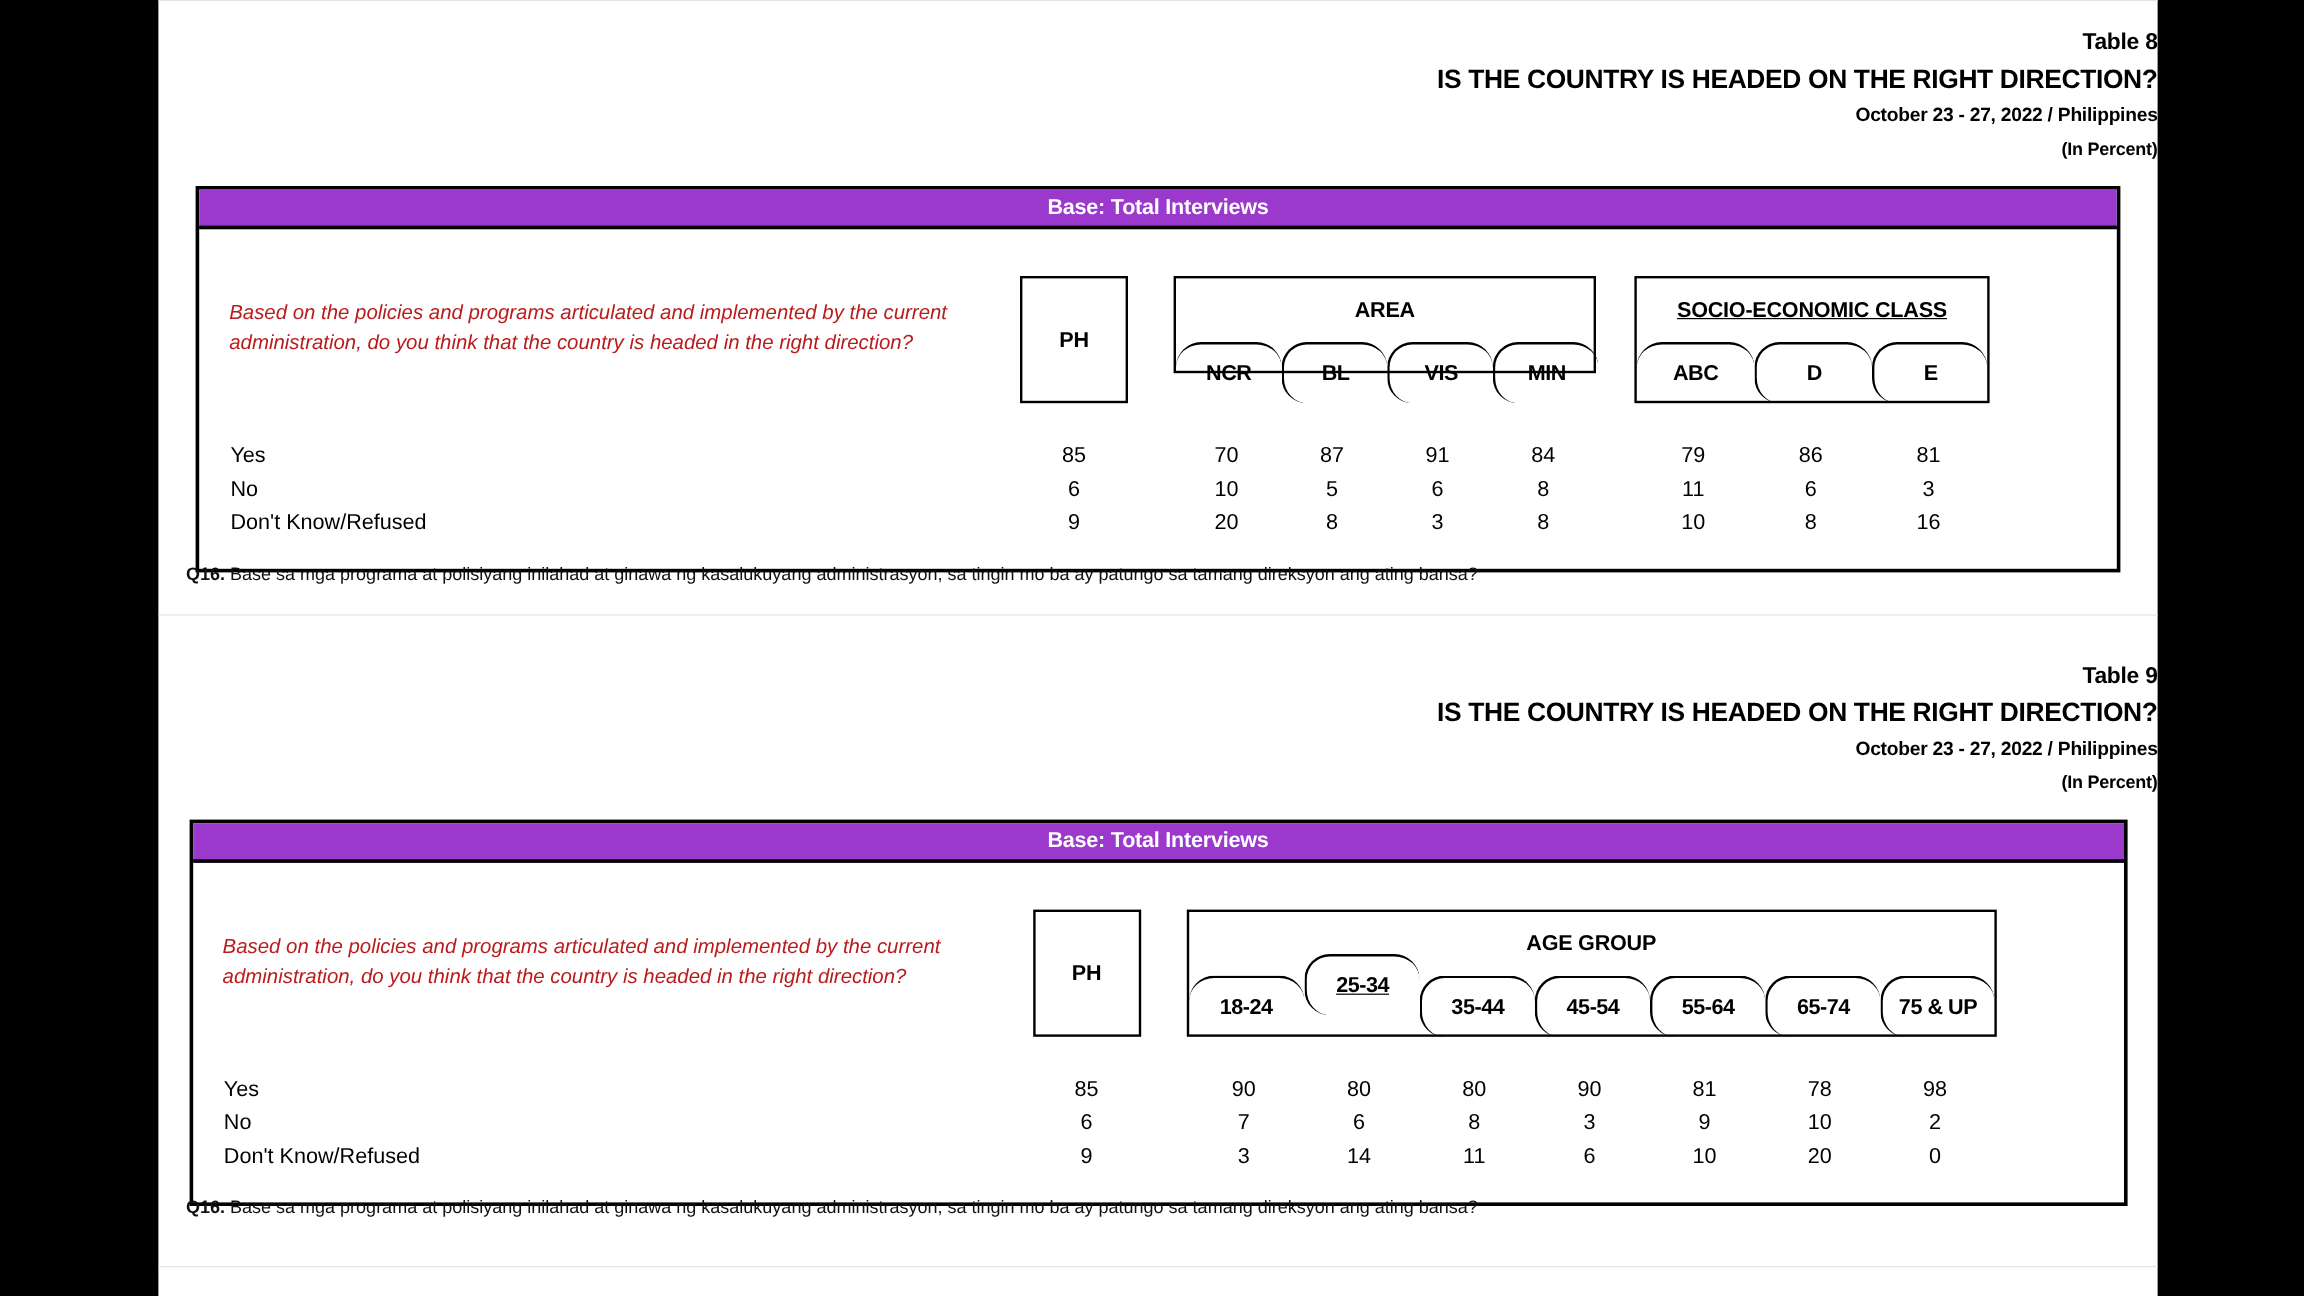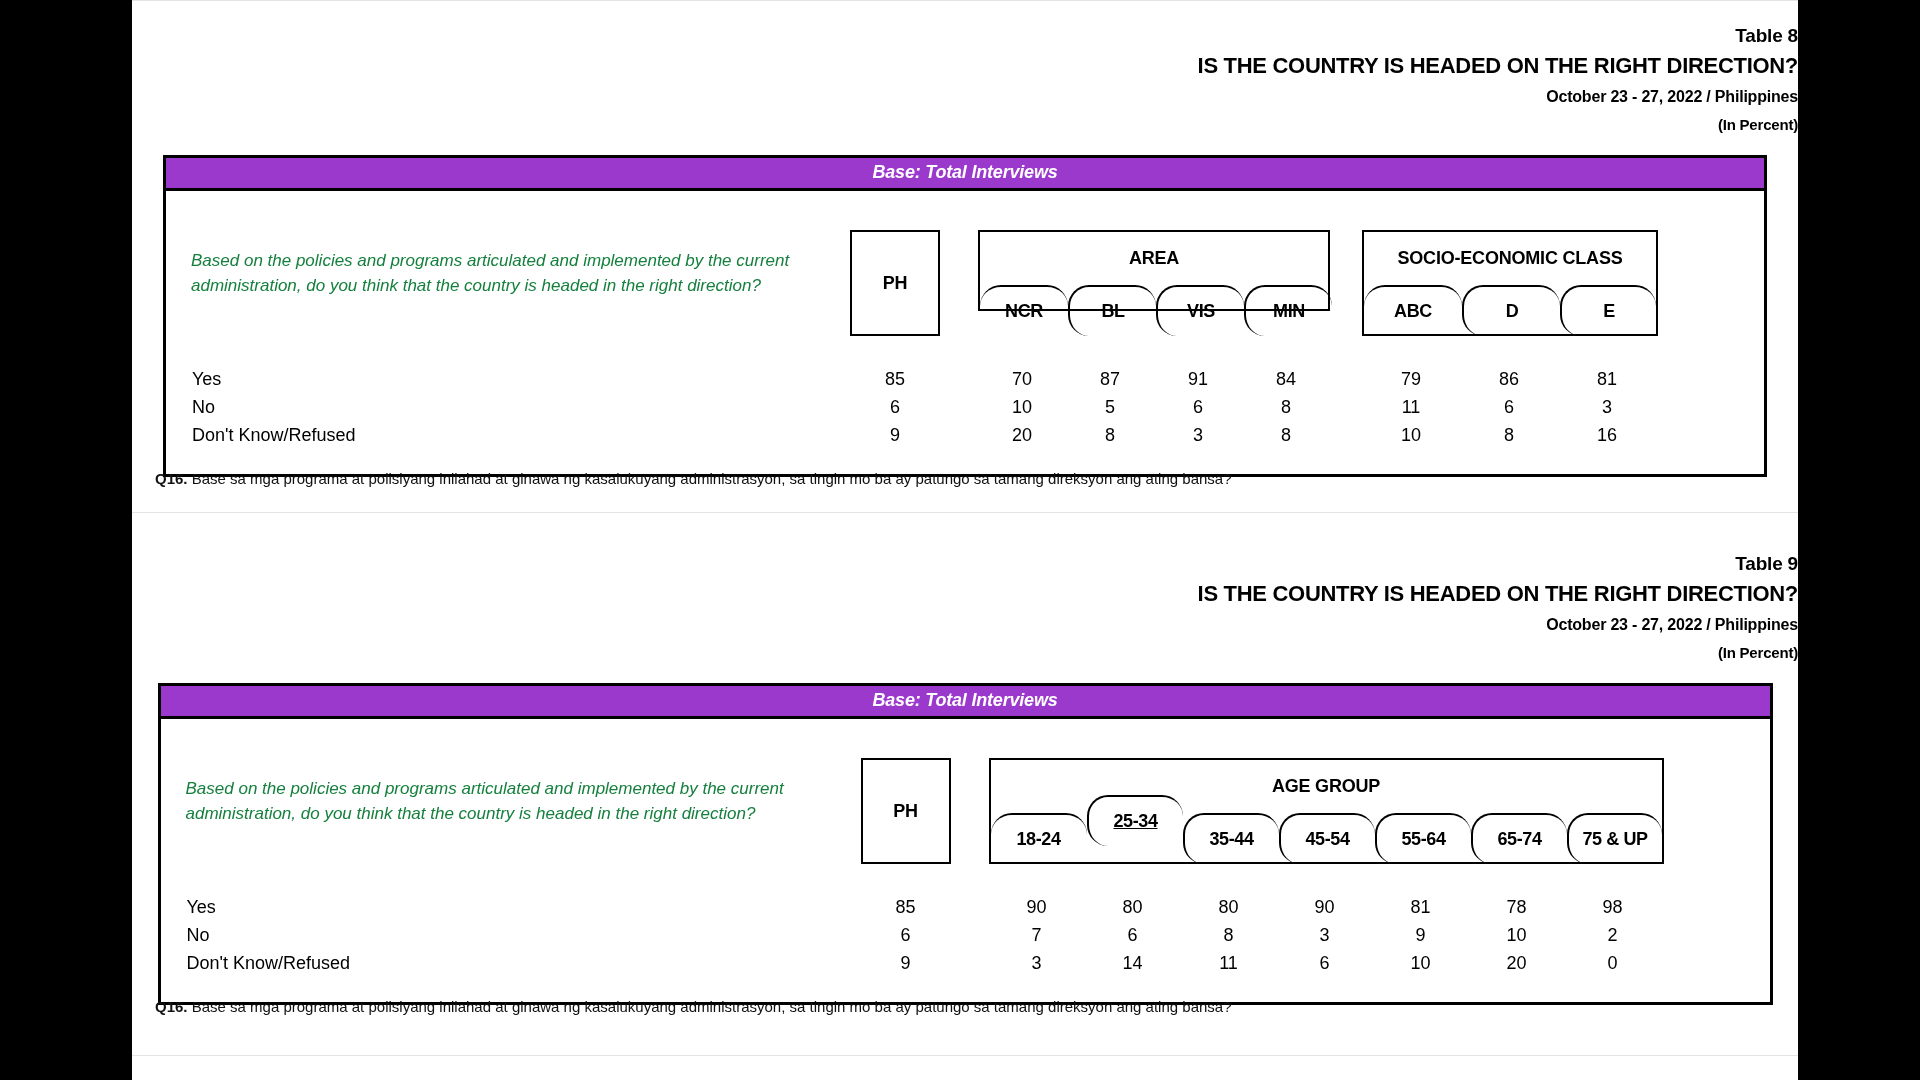--- a/index.html
+++ b/index.html
@@ -85,34 +85,33 @@
 
   .base-bar {
     background: #9b39cc;
     color: #ffffff;
     text-align: center;
     font-size: 18px;
     font-weight: bold;
     letter-spacing: -0.2px;
     padding: 4px 0 5px 0;
     border-bottom: 3px solid #000;
-    font-style: italic;
   }
 
   .frame-body {
     position: relative;
     width: 100%;
   }
 
   .qtext {
     position: absolute;
     font-style: italic;
     font-size: 17px;
     line-height: 1.45;
-    color: #15803d;
+    color: #b91c1c;
   }
 
   
   .hbox {
     position: absolute;
     border: 2px solid #000;
     background: #fff;
   }
   .hbox-label {
     display: flex;
@@ -219,21 +218,21 @@
 
           <div class="hbox" style="left:812px; top:39px; width:352px; height:81px;">
             <div class="group-title" style="height:53px;">AREA</div>
             <div class="subcell first" style="left:0px;  top:53px; width:88px; height:51px;">NCR</div>
             <div class="subcell" style="left:88px; top:53px; width:88px; height:51px;">BL</div>
             <div class="subcell" style="left:176px;top:53px; width:88px; height:51px;">VIS</div>
             <div class="subcell" style="left:264px;top:53px; width:88px; height:51px;">MIN</div>
           </div>
 
           <div class="hbox" style="left:1196px; top:39px; width:296px; height:106px;">
-            <div class="group-title" style="height:53px;">SOCIO-ECONOMIC CLASS</div>
+            <div class="group-title" style="height:53px;text-decoration:underline;">SOCIO-ECONOMIC CLASS</div>
             <div class="subcell first" style="left:0px;   top:53px; width:98px; height:51px;">ABC</div>
             <div class="subcell" style="left:98px;  top:53px; width:98px; height:51px;">D</div>
             <div class="subcell" style="left:196px; top:53px; width:96px; height:51px;">E</div>
           </div>
 
           <div class="drow" style="top:178px;">
             <div class="dlabel" style="left:26px;">Yes</div>
             <div class="dval" style="left:729px;">85</div>
             <div class="dval" style="left:856px;">70</div>
             <div class="dval" style="left:944px;">87</div>

